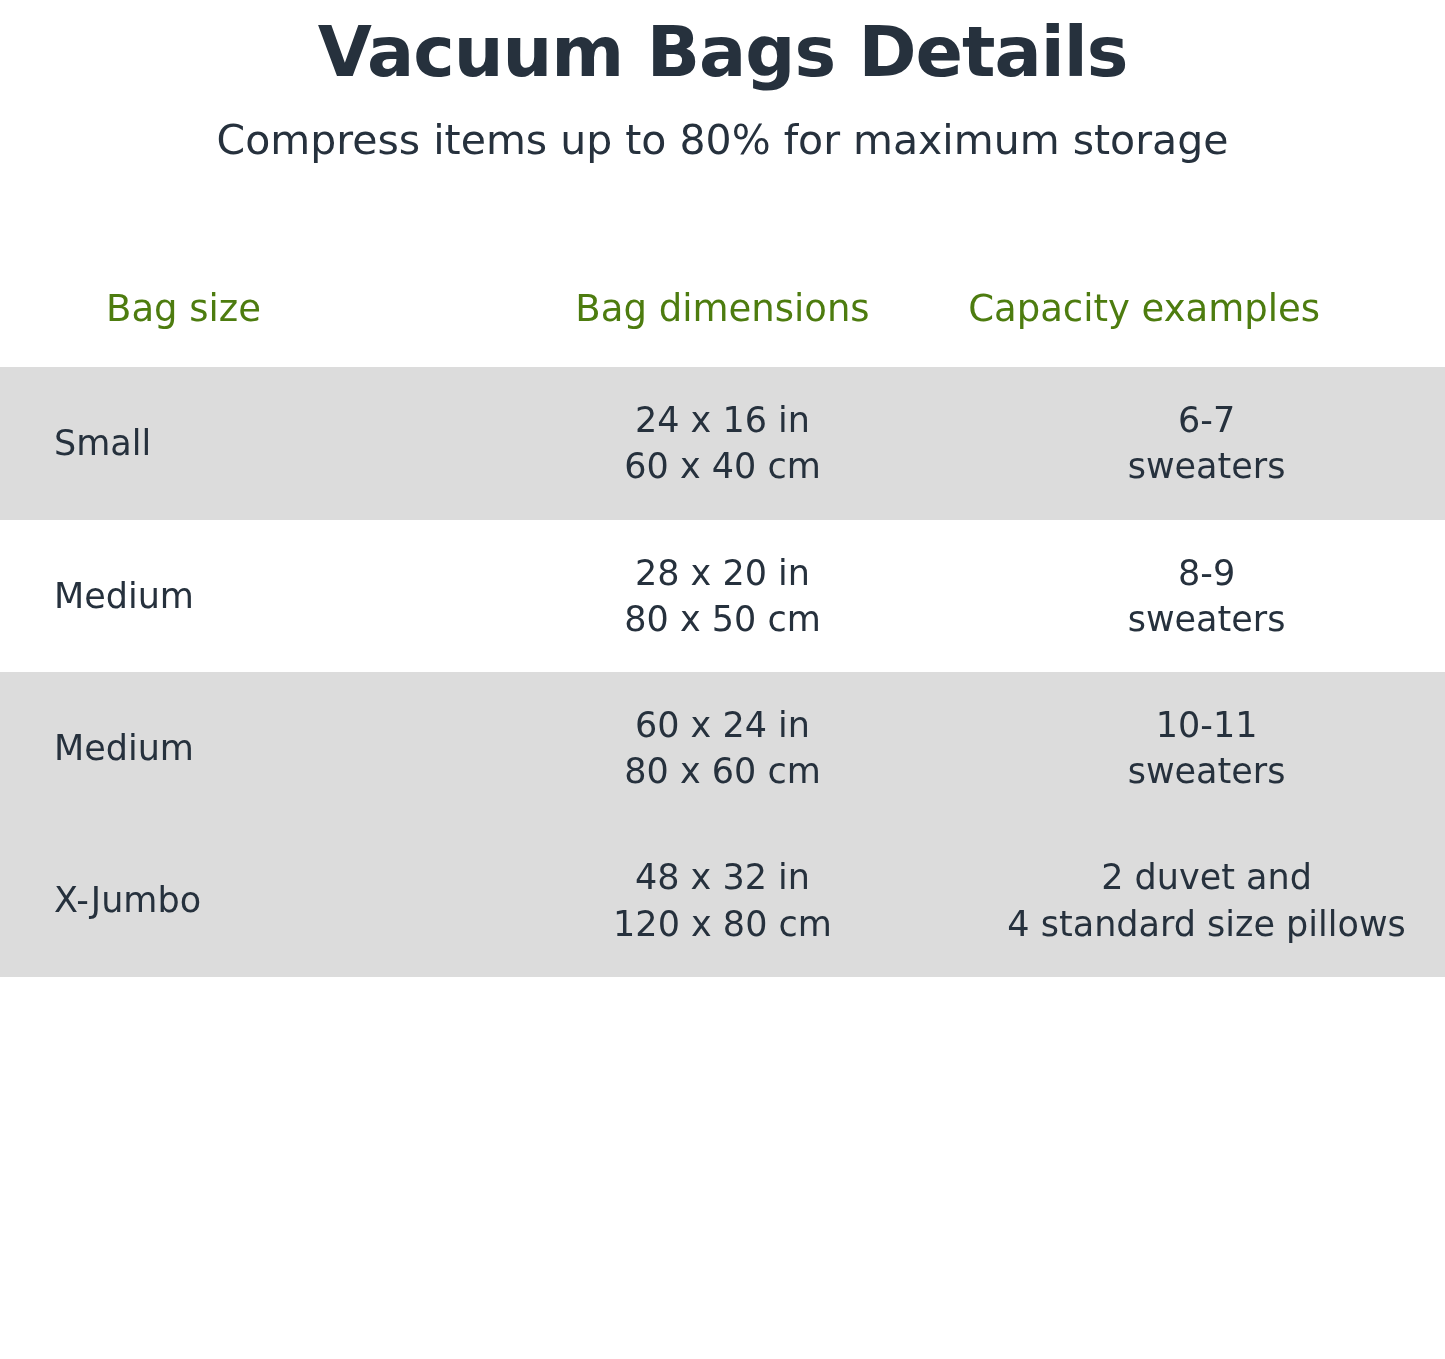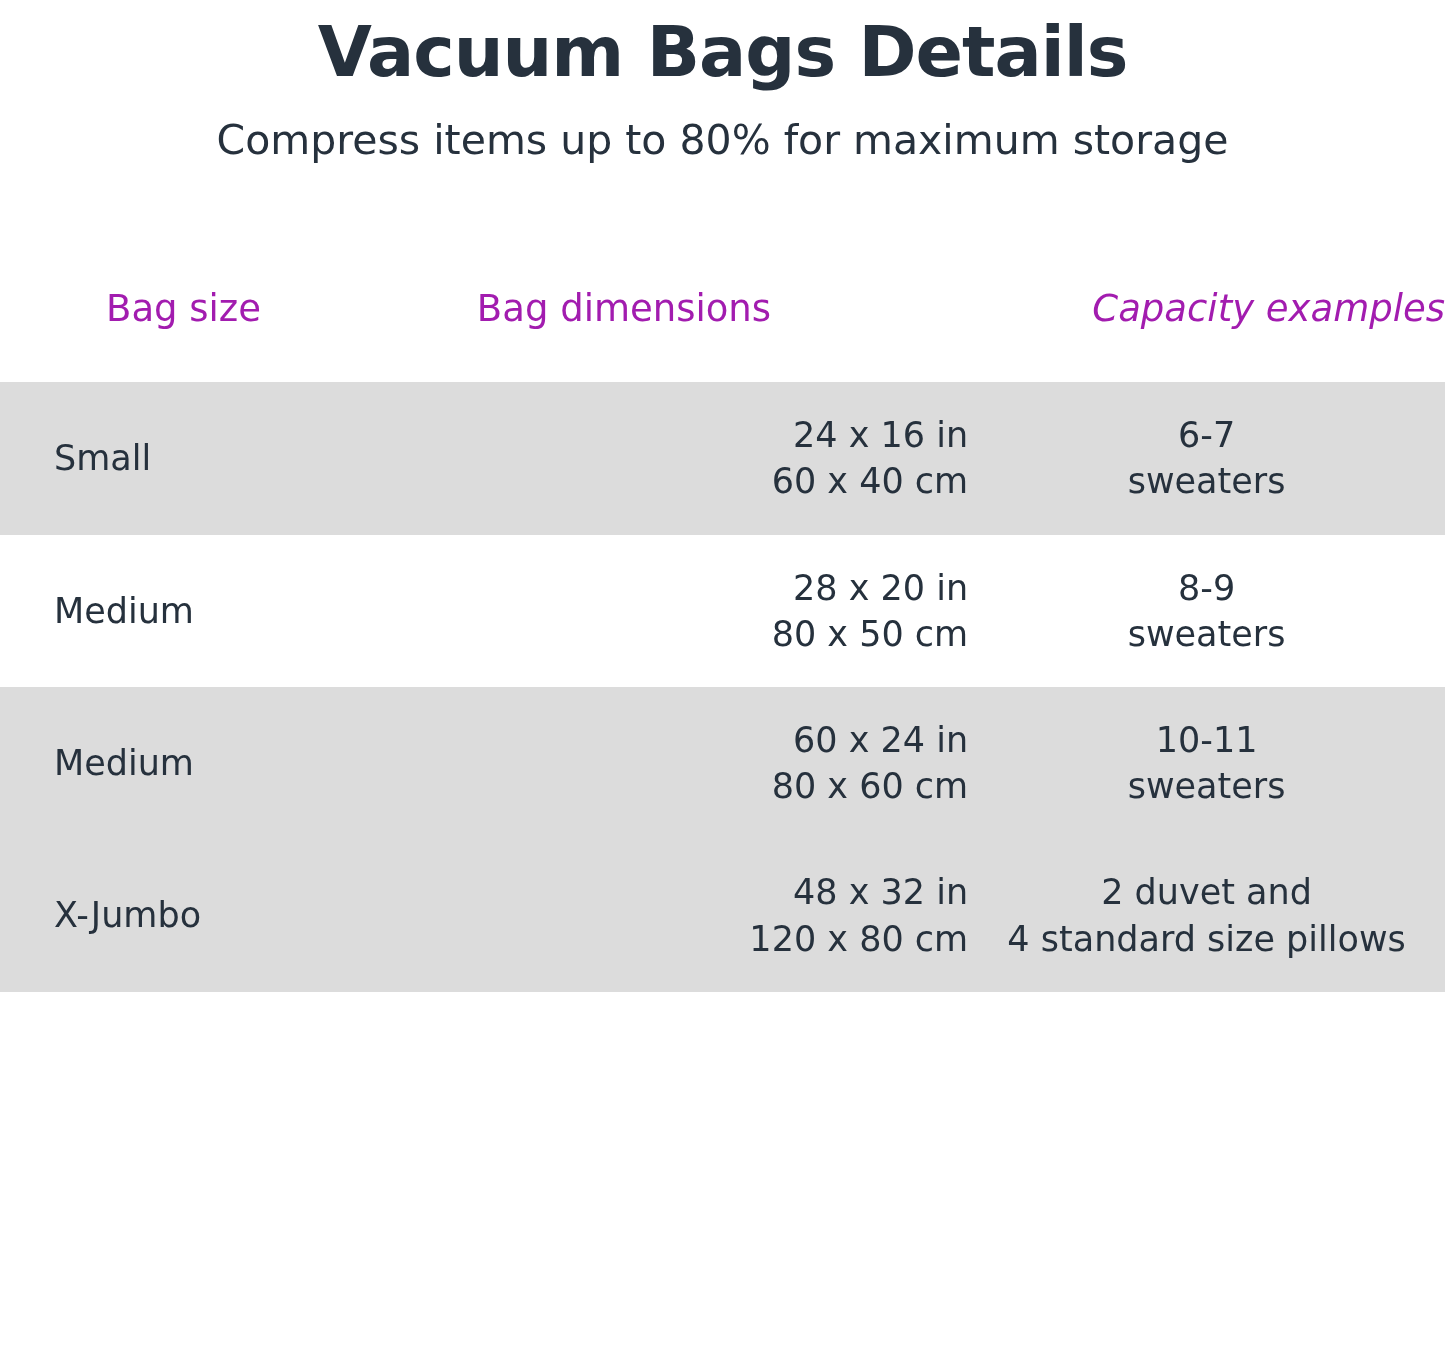--- a/index.html
+++ b/index.html
@@ -46,50 +46,49 @@
     border-collapse: collapse;
     table-layout: fixed;
     margin-top: 122px;
   }
   table.spec col.c1 { width: 33%; }
   table.spec col.c2 { width: 34%; }
   table.spec col.c3 { width: 33%; }
   table.spec th {
     font-size: 37px;
     font-weight: 400;
-    color: #a21caf;
-    padding: 0 0 52px 0;
+    color: #4d7c0f;
+    padding: 0 0 37px 0;
     vertical-align: bottom;
     background: #ffffff;
   }
   table.spec th.h1 {
     text-align: left;
     padding-left: 106px;
   }
   table.spec th.h2 {
-    text-align: left;
+    text-align: center;
   }
   table.spec th.h3 {
-    text-align: right;
-    font-style: italic;
+    text-align: left;
   }
   table.spec td {
     font-size: 35px;
     font-weight: 400;
     color: #26313d;
     padding: 30px 0;
     line-height: 1.32;
     vertical-align: middle;
   }
   table.spec td.size {
     text-align: left;
     padding-left: 54px;
   }
   table.spec td.dims {
-    text-align: right;
+    text-align: center;
   }
   table.spec td.cap {
     text-align: center;
   }
   tr.shaded td {
     background: #dcdcdc;
   }
   tr.plain td {
     background: #ffffff;
   }

